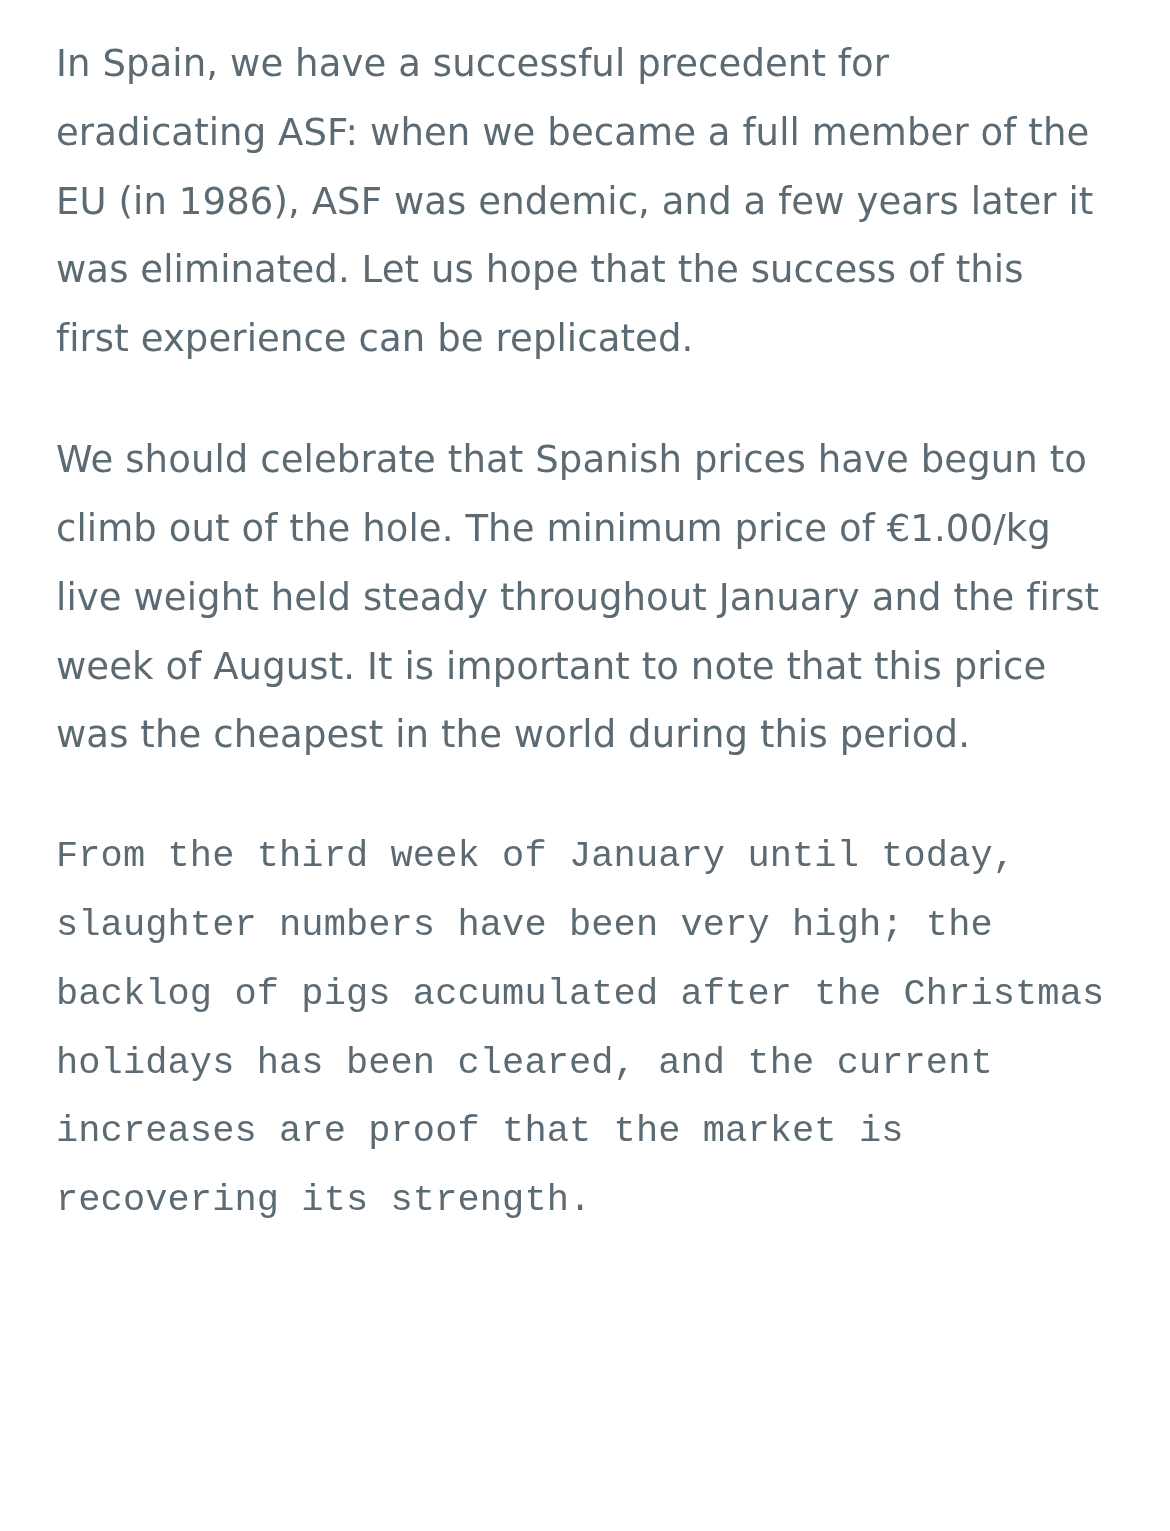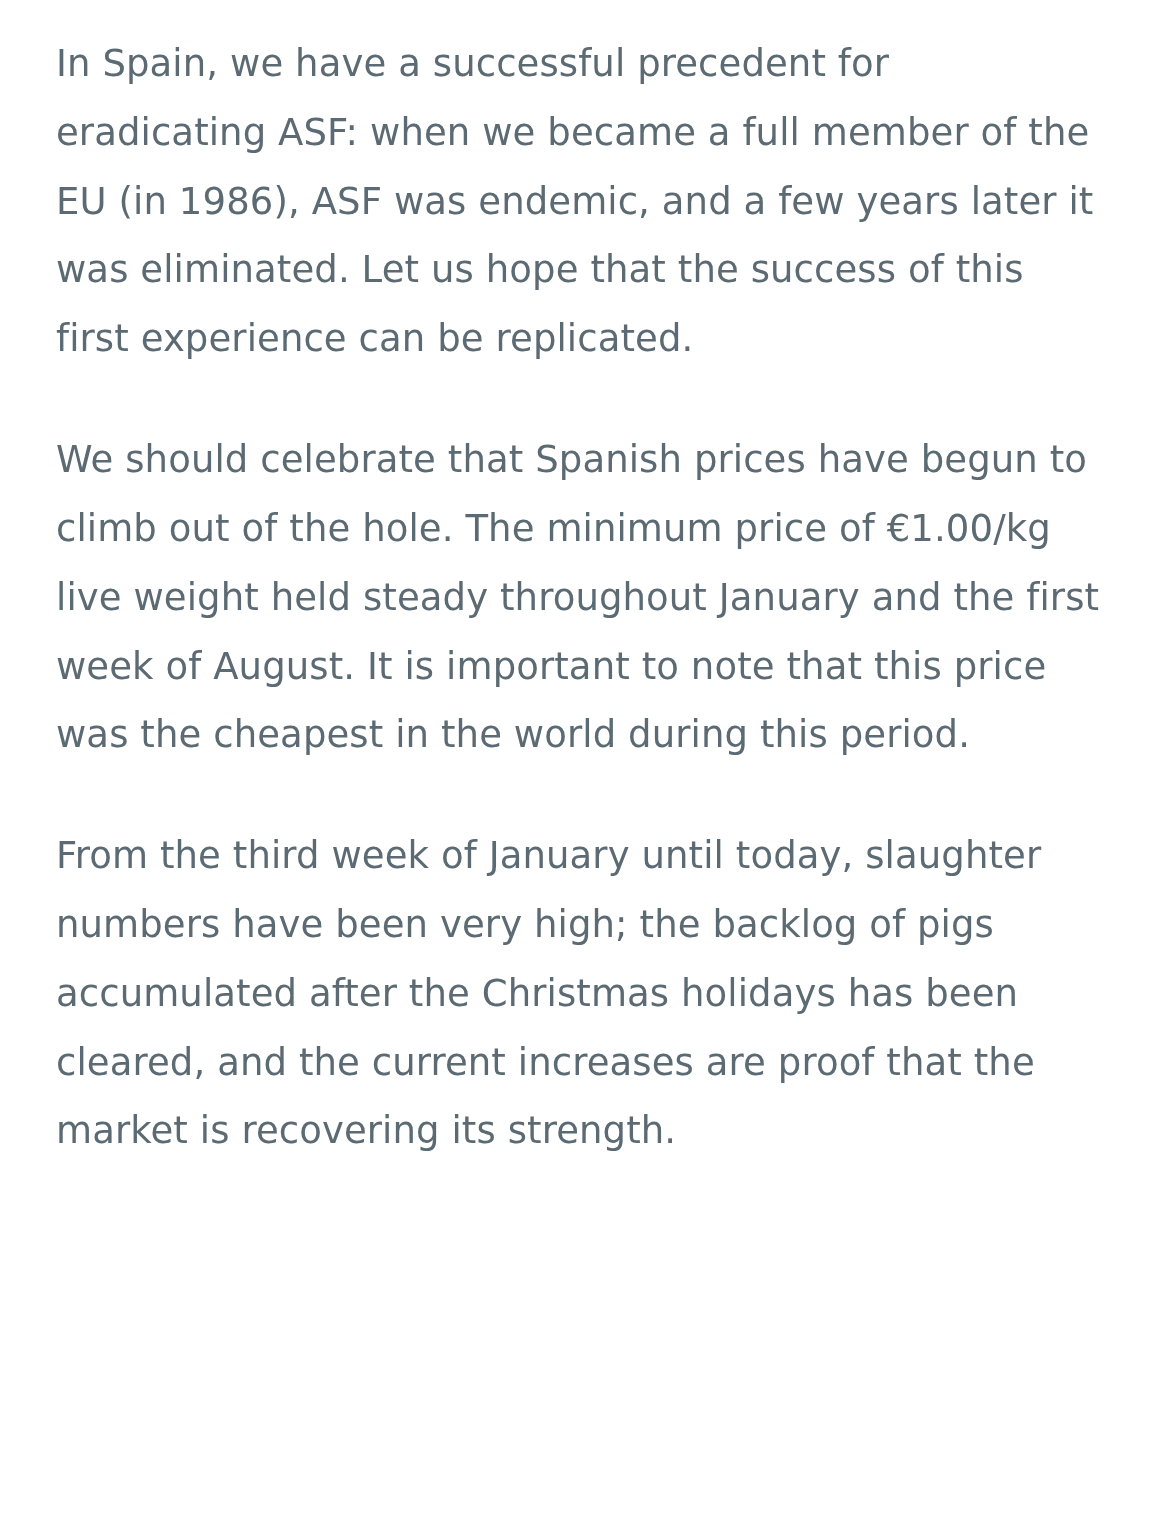--- a/index.html
+++ b/index.html
@@ -20,20 +20,21 @@
     color: #5c6b73;
     font-size: 37px;
     line-height: 1.86;
     letter-spacing: 0.1px;
     margin: 0 0 52px 0;
     font-weight: 400;
     text-align: left;
   }
   .paragraph:last-child {
     margin-bottom: 0;
+    font-family: Liberation Mono, monospace;
   }
 </style>
 </head>
 <body>
 
 <div class="article">
   <p class="paragraph">In Spain, we have a successful precedent for eradicating ASF: when we became a full member of the EU (in 1986), ASF was endemic, and a few years later it was eliminated. Let us hope that the success of this first experience can be replicated.</p>
   <p class="paragraph">We should celebrate that Spanish prices have begun to climb out of the hole. The minimum price of €1.00/kg live weight held steady throughout January and the first week of August. It is important to note that this price was the cheapest in the world during this period.</p>
   <p class="paragraph">From the third week of January until today, slaughter numbers have been very high; the backlog of pigs accumulated after the Christmas holidays has been cleared, and the current increases are proof that the market is recovering its strength.</p>
 </div>

